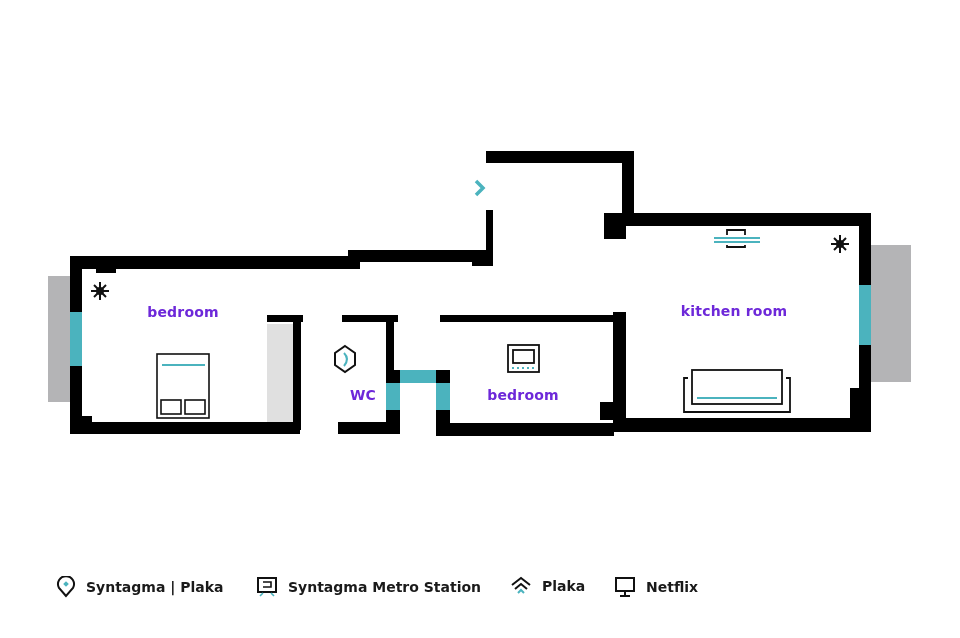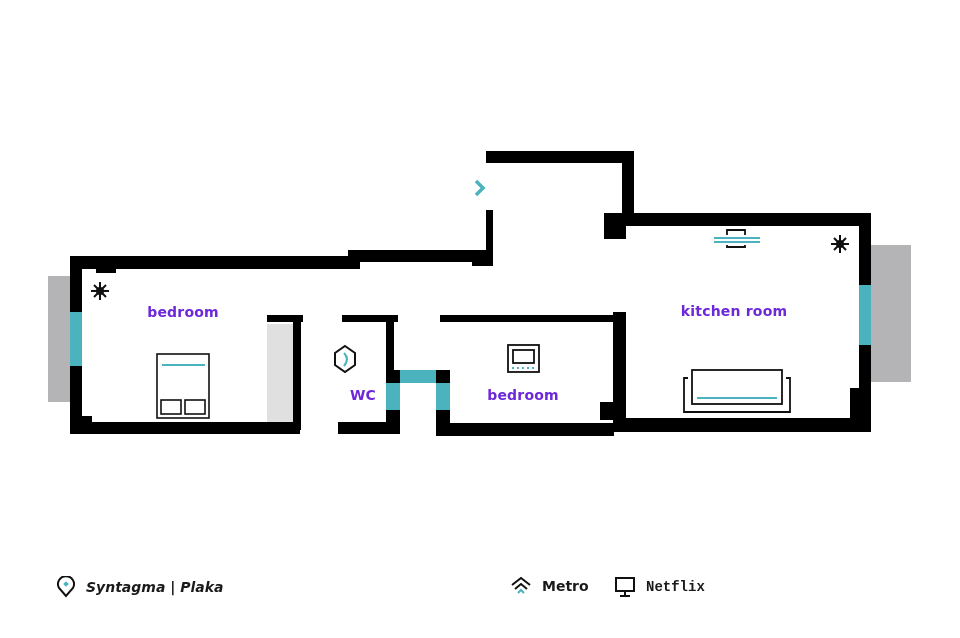--- a/index.html
+++ b/index.html
@@ -116,36 +116,44 @@
     <circle r="3" fill="#111"></circle>
   </g>
 </svg>
 
 <div class="room-label" style="left:183px; top:304px;">bedroom</div>
 <div class="room-label" style="left:363px; top:387px;">WC</div>
 <div class="room-label" style="left:523px; top:387px;">bedroom</div>
 <div class="room-label" style="left:734px; top:303px;">kitchen room</div>
 
 <div class="legend">
-  <div class="legend-item" style="left:56px;font-style:italic;">
+  <div class="legend-item" style="left:56px;">
     <svg width="20" height="22" viewBox="0 0 20 22">
       <path d="M10 20 L3 12 A8 8 0 1 1 17 12 Z" stroke="#111" stroke-width="2" fill="none"></path>
       <rect x="8" y="6" width="4" height="4" fill="#4bb3be" transform="rotate(45 10 8)"></rect>
     </svg>
     <span>Syntagma | Plaka</span>
+  </div>
+  <div class="legend-item" style="left:256px;">
+    <svg width="22" height="22" viewBox="0 0 22 22">
+      <rect x="2" y="2" width="18" height="14" stroke="#111" stroke-width="2" fill="none"></rect>
+      <path d="M7 6 L15 6 L15 11 L7 11" stroke="#111" stroke-width="1.6" fill="none"></path>
+      <path d="M4 20 L7 17 M18 20 L15 17" stroke="#4bb3be" stroke-width="1.6"></path>
+    </svg>
+    <span>Syntagma Metro Station</span>
   </div>
   <div class="legend-item" style="left:510px;">
     <svg width="22" height="20" viewBox="0 0 22 20">
       <path d="M2 9 L11 2 L20 9" stroke="#111" stroke-width="2" fill="none"></path>
       <path d="M5 13 L11 8 L17 13" stroke="#111" stroke-width="2" fill="none"></path>
       <path d="M8 17 L11 14 L14 17" stroke="#4bb3be" stroke-width="2" fill="none"></path>
     </svg>
-    <span>Metro</span>
+    <span>Plaka</span>
   </div>
-  <div class="legend-item" style="left:614px;font-family:Liberation Mono, monospace;">
+  <div class="legend-item" style="left:614px;">
     <svg width="22" height="22" viewBox="0 0 22 22">
       <rect x="2" y="2" width="18" height="13" stroke="#111" stroke-width="2" fill="none"></rect>
       <line x1="11" y1="15" x2="11" y2="19" stroke="#111" stroke-width="2"></line>
       <line x1="6" y1="20" x2="16" y2="20" stroke="#111" stroke-width="2"></line>
     </svg>
     <span>Netflix</span>
   </div>
 </div>
 
 </body></html>

